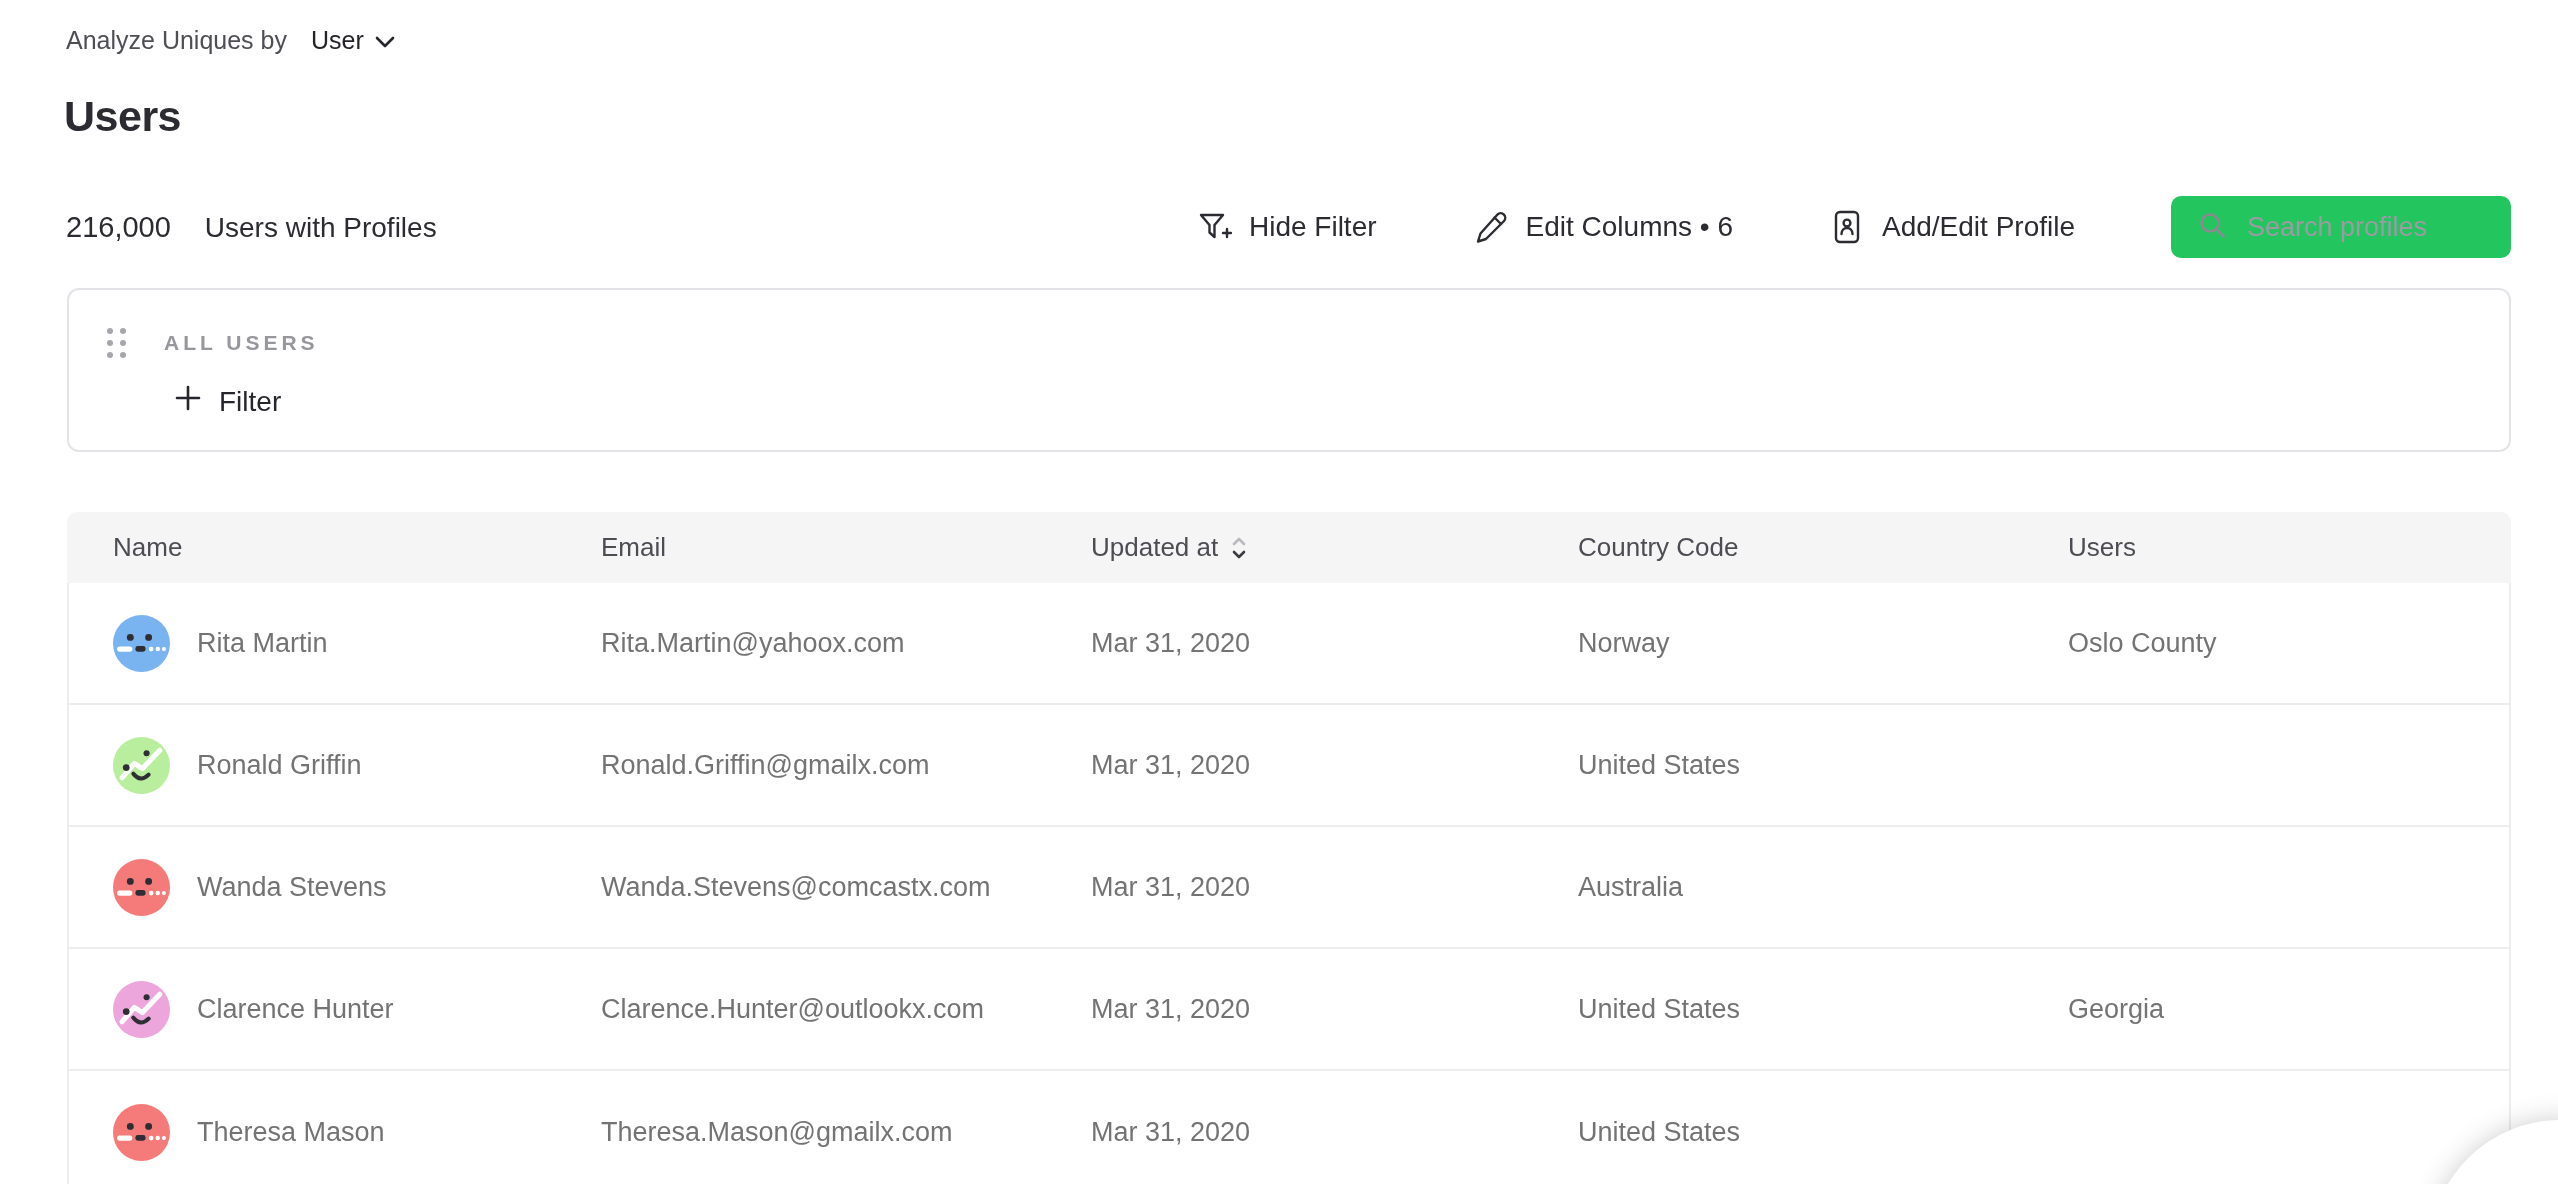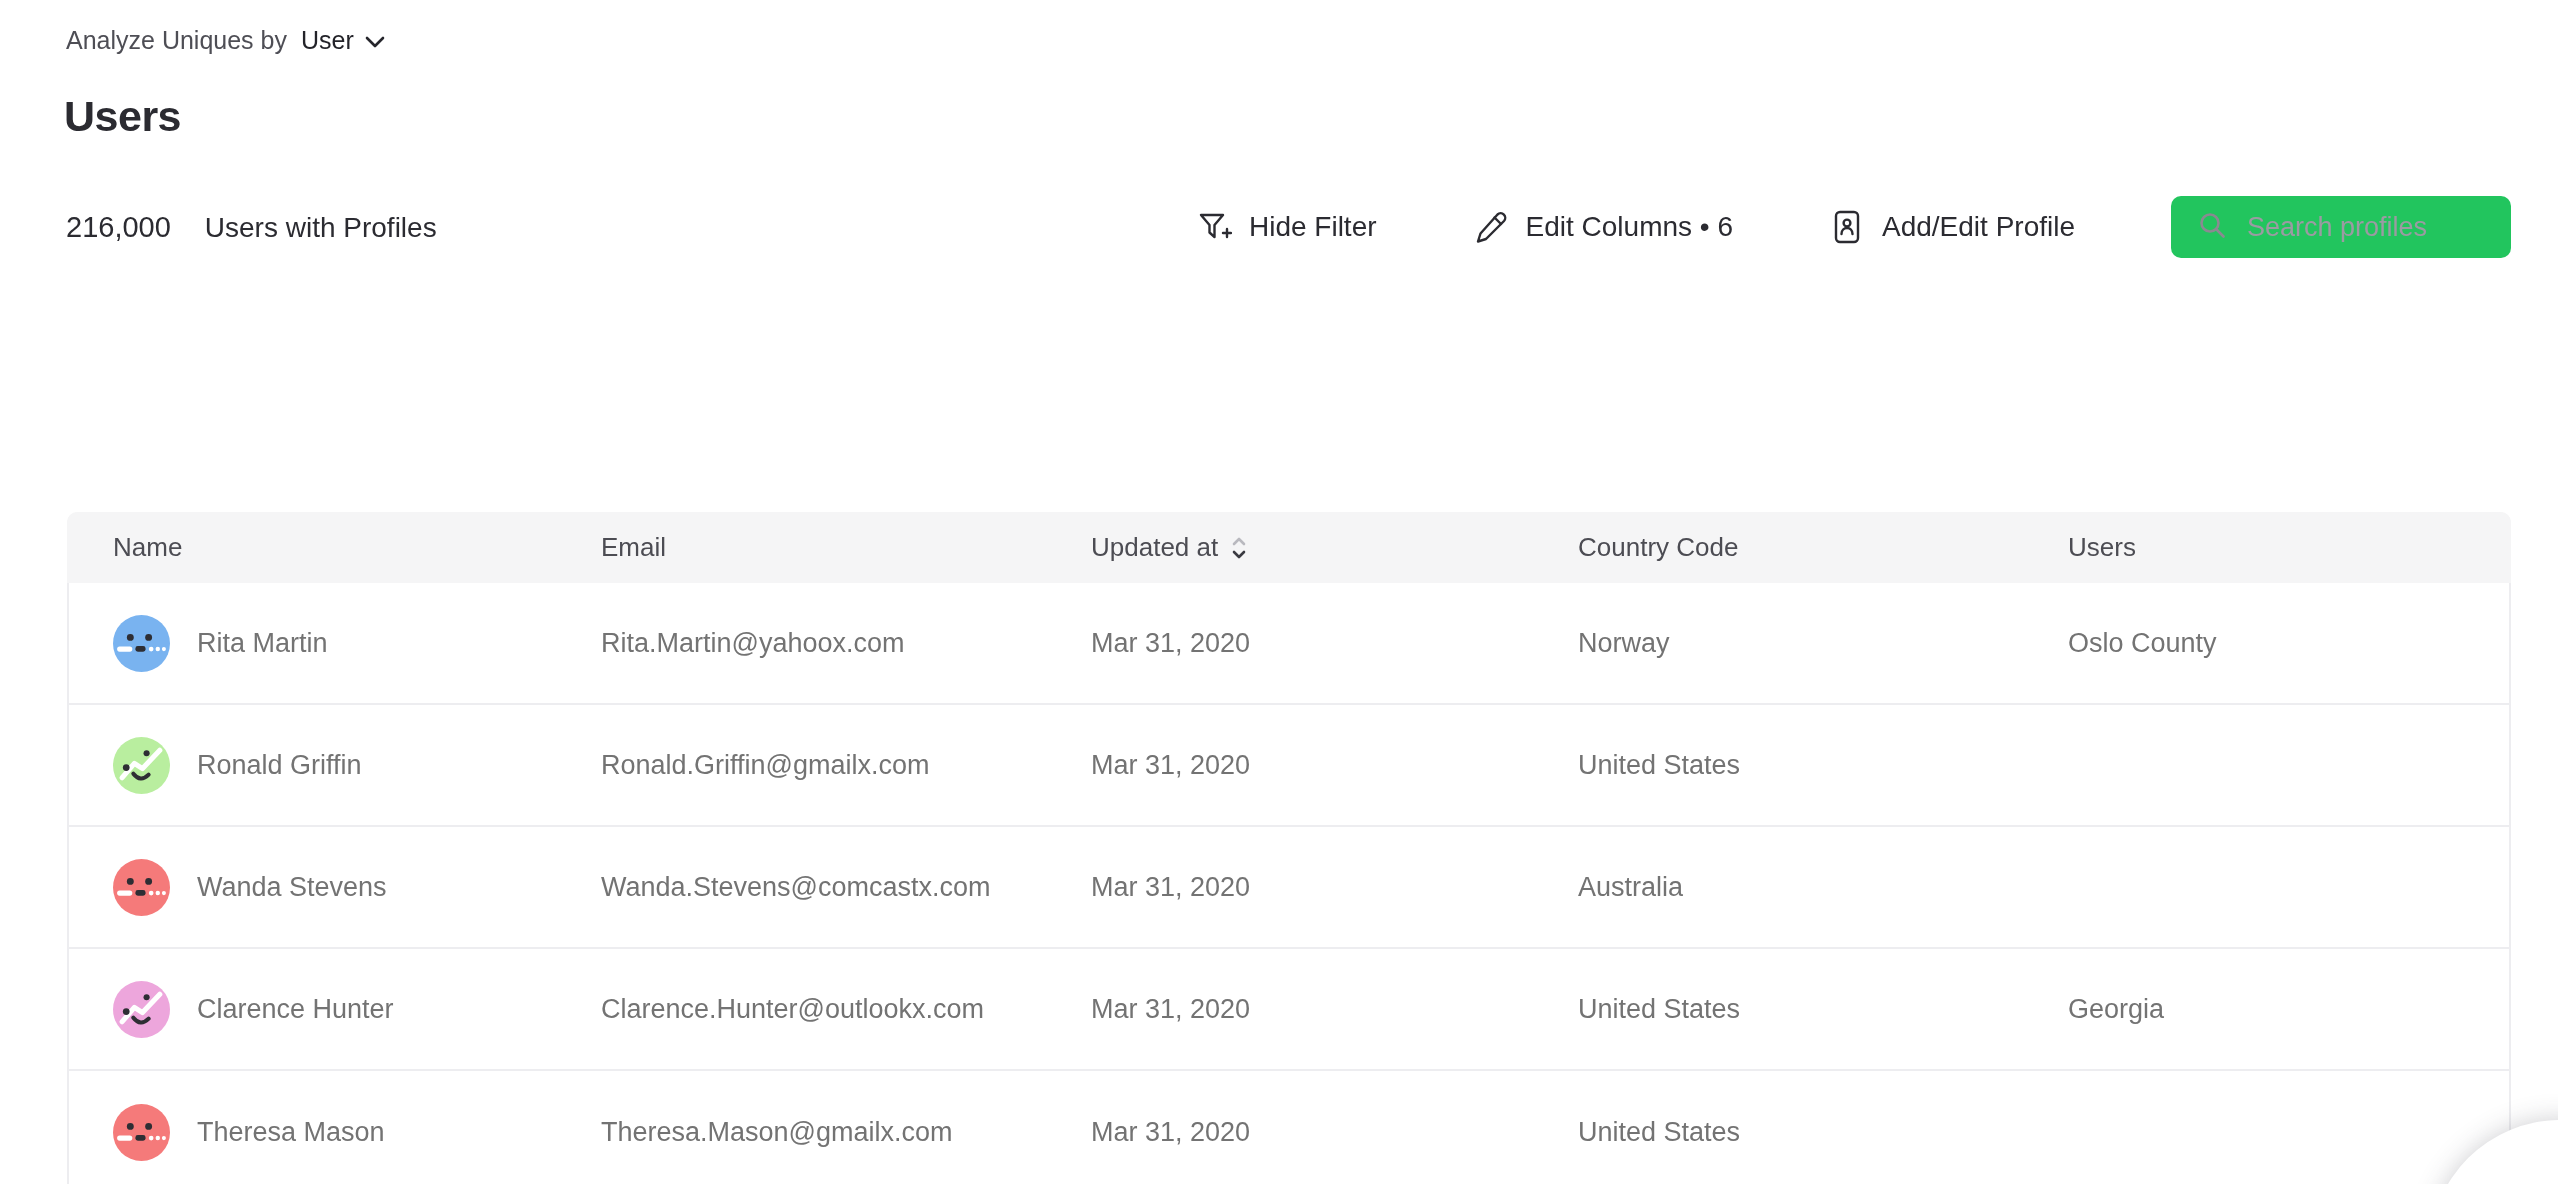--- a/index.html
+++ b/index.html
@@ -1,20 +1,20 @@
 <!DOCTYPE html>
 <html><head>
 <meta charset="utf-8">
 <style>
   * { margin:0; padding:0; box-sizing:border-box; }
   html,body { width:2558px; height:1184px; background:#ffffff; font-family:"Liberation Sans", sans-serif; }
   .stage { position:relative; width:2558px; height:1184px; overflow:hidden; background:#fff; }
 
   
-  .analyze-row { position:absolute; left:66px; top:26px; display:flex; align-items:center; gap:14px; font-size:25px; }
+  .analyze-row { position:absolute; left:66px; top:26px; display:flex; align-items:center; gap:24px; font-size:25px; }
   .analyze-label { color:#4e4e55; }
   .analyze-picker { display:flex; align-items:flex-end; gap:10px; cursor:pointer; }
   .analyze-value { color:#232329; font-weight:500; }
 
   
   .page-title { position:absolute; left:64px; top:92px; font-size:43px; font-weight:700; color:#2b2b31; letter-spacing:-0.5px; }
 
   
   .stats-row { position:absolute; left:66px; right:47px; top:196px; height:62px; display:flex; align-items:center; justify-content:space-between; }
   .stats-left { display:flex; align-items:baseline; gap:34px; }
@@ -119,20 +119,42 @@
           <svg width="30" height="30" viewBox="0 0 30 30" fill="none" stroke="#8a8a91" stroke-width="2.6" stroke-linecap="round">
             <circle cx="13" cy="13" r="8.5"></circle>
             <line x1="19.5" y1="19.5" x2="26.5" y2="26.5"></line>
           </svg>
         </span>
         <input type="text" placeholder="Search profiles" style="">
       </div>
     </div>
   </div>
 
+  <div class="filter-card">
+    <div class="fc-top">
+      <span class="drag-handle">
+        <i></i>
+          <i></i>
+          <i></i>
+          <i></i>
+          <i></i>
+          <i></i>
+      </span>
+      <span class="fc-group-label">ALL USERS</span>
+    </div>
+    <button class="fc-filter-btn">
+      <span>
+        <svg width="28" height="28" viewBox="0 0 28 28" stroke="#26262c" stroke-width="2.6" stroke-linecap="round">
+          <line x1="14" y1="3" x2="14" y2="25"></line>
+            <line x1="3" y1="14" x2="25" y2="14"></line>
+        </svg>
+      </span>
+      <span>Filter</span>
+    </button>
+  </div>
 
   <div class="users-table">
     <div class="t-grid t-head">
       <div class="th">
           <span>Name</span>
         </div>
       <div class="th">
           <span>Email</span>
         </div>
       <div class="th">

